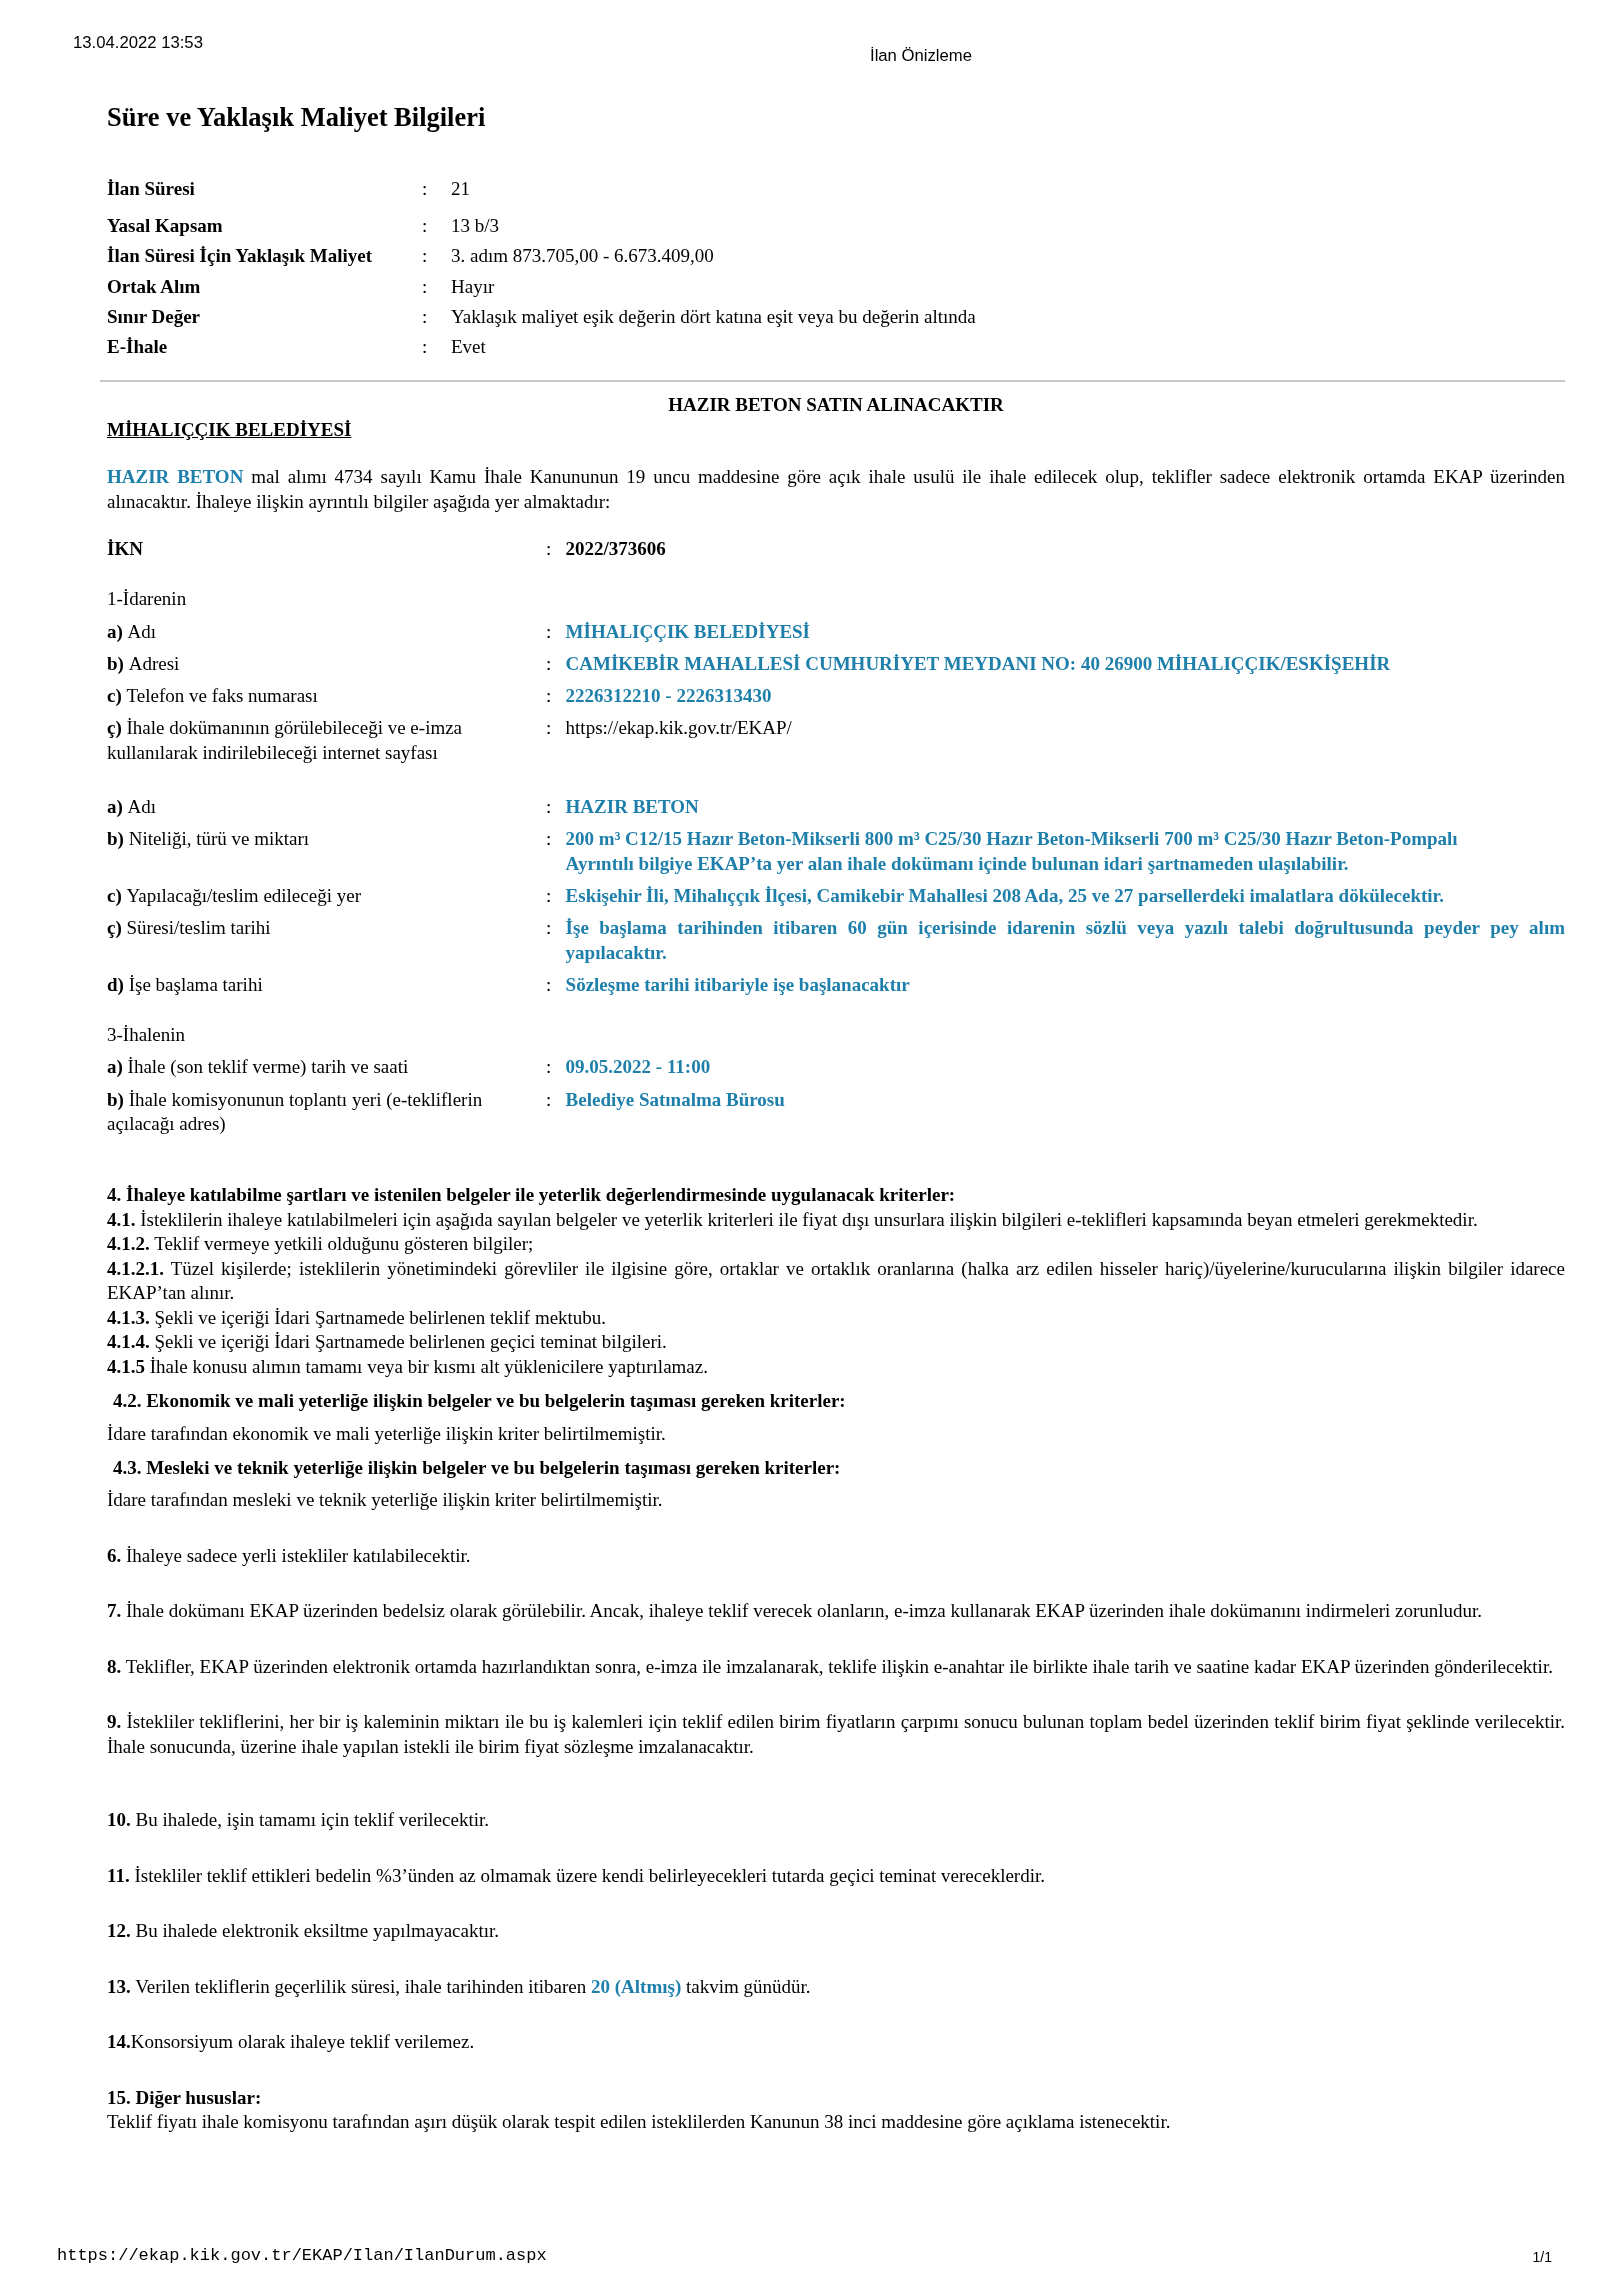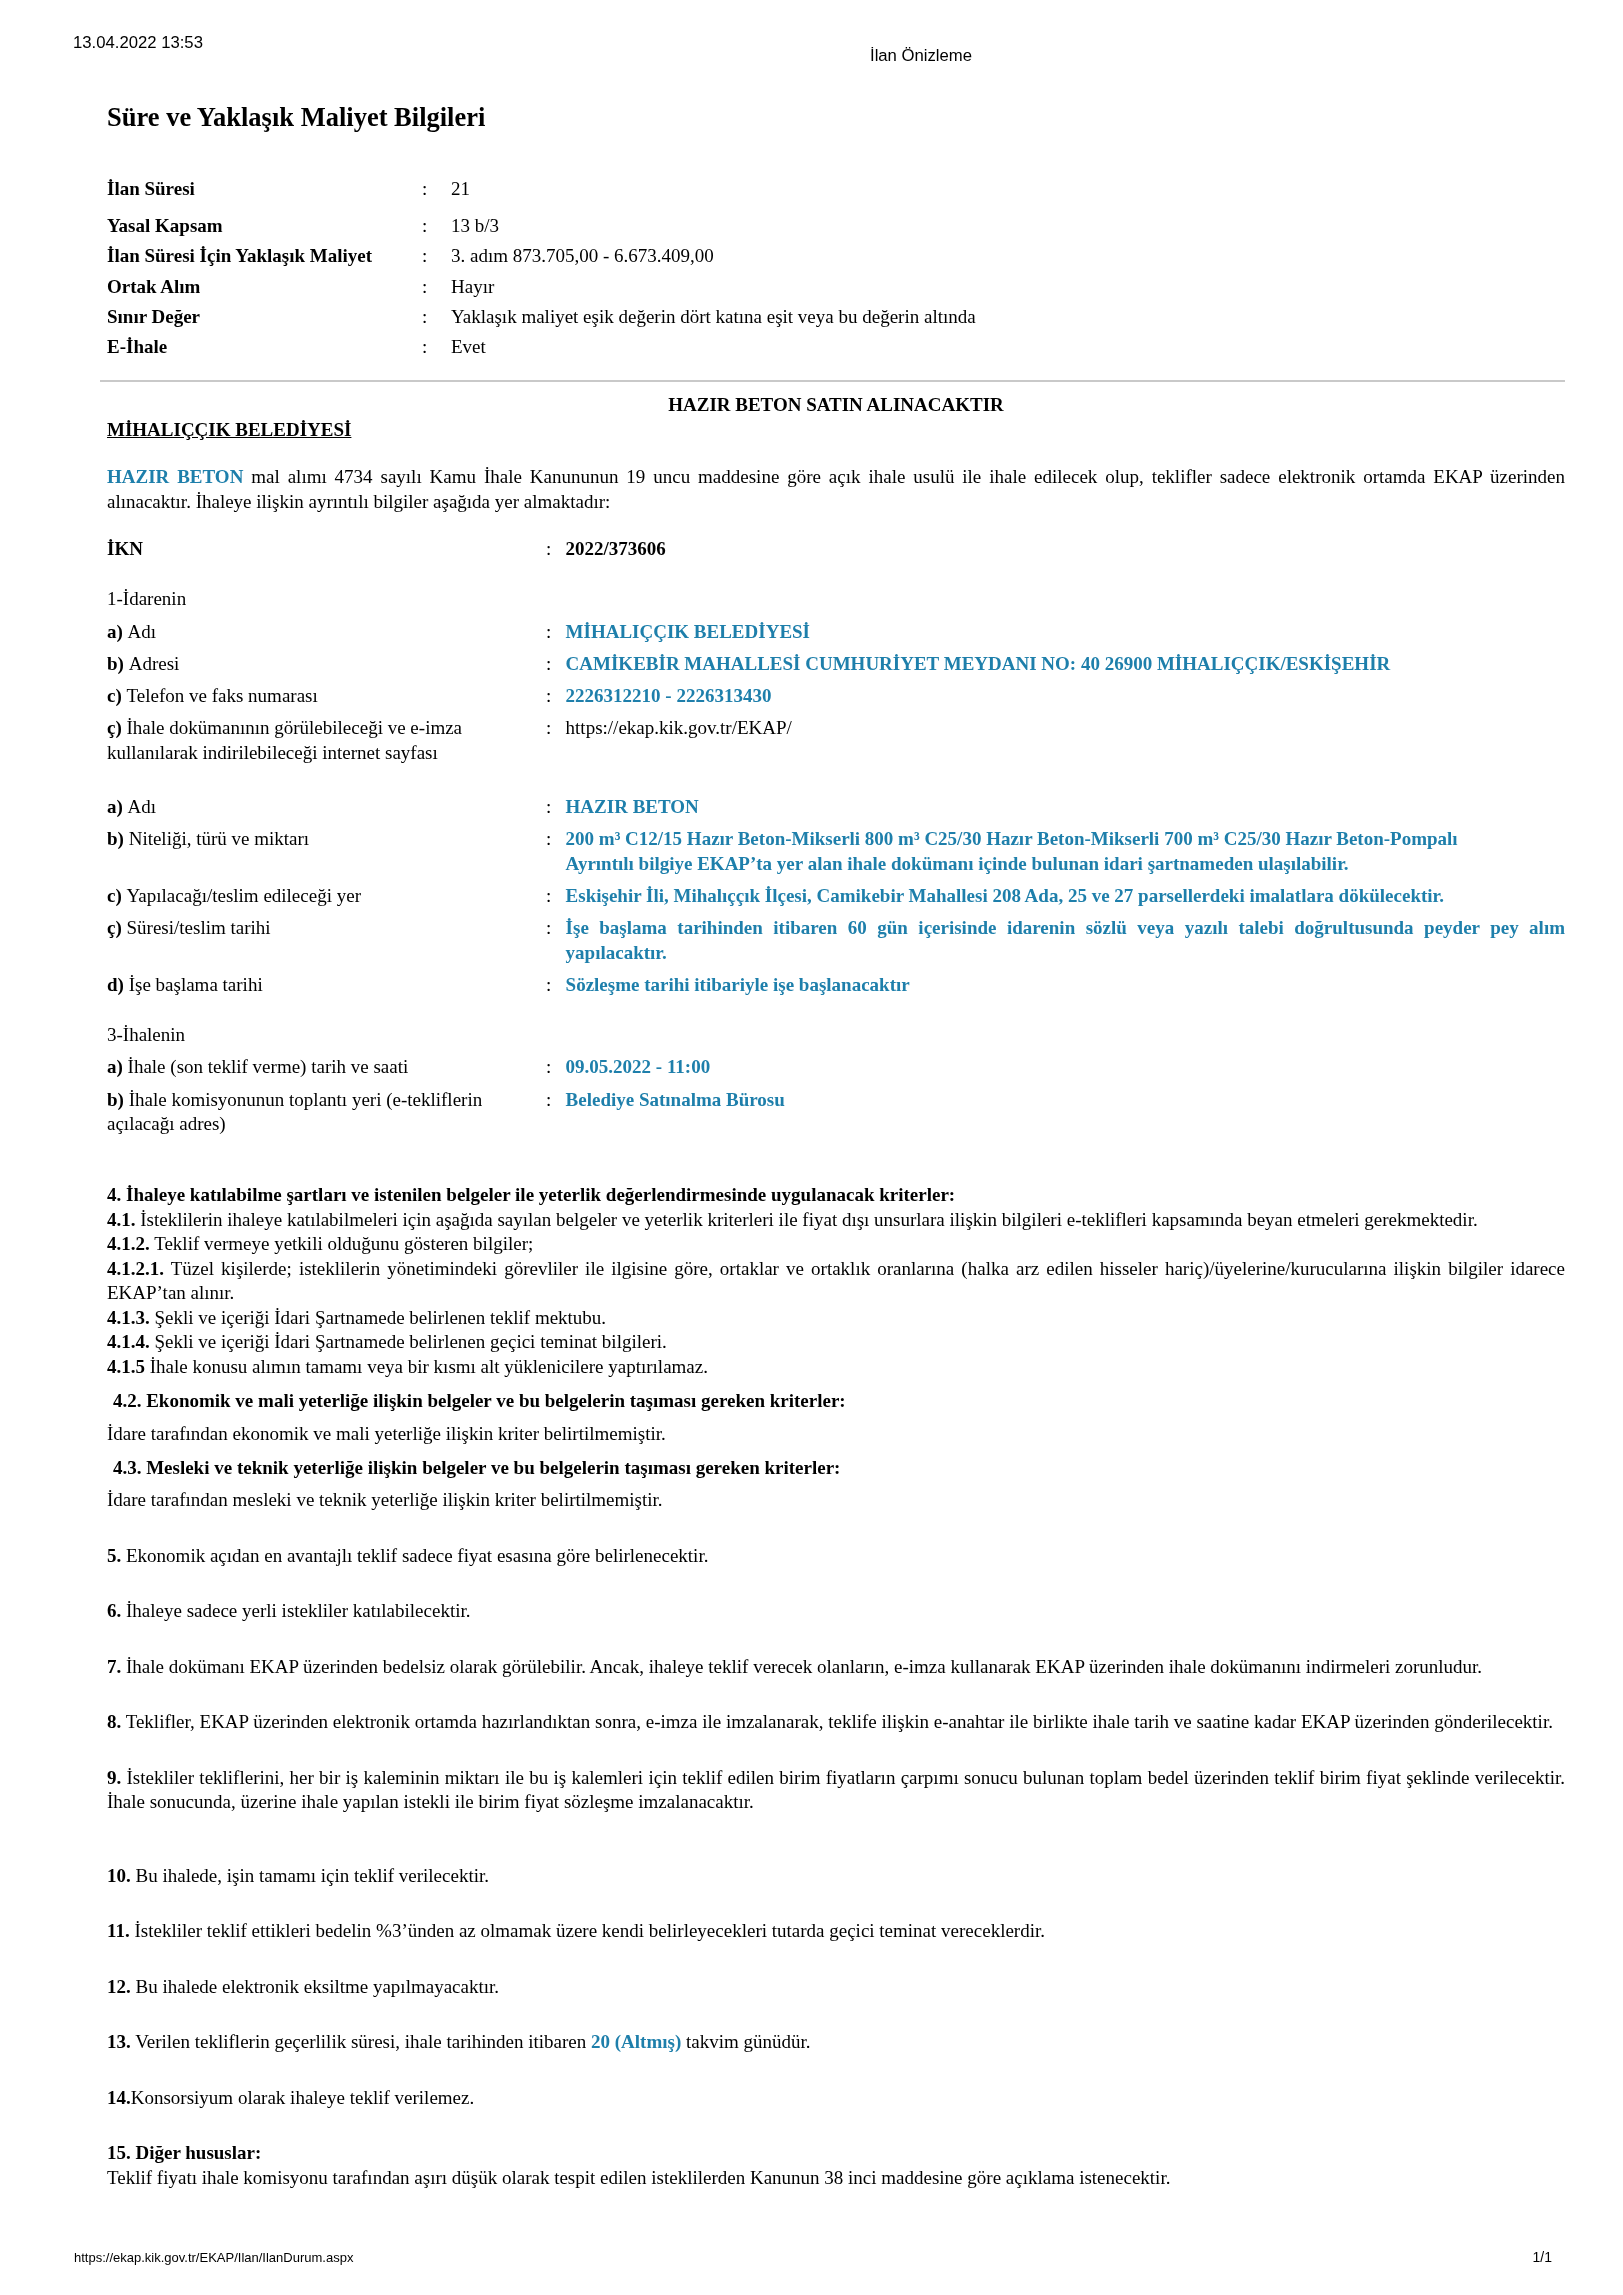--- a/index.html
+++ b/index.html
@@ -12,21 +12,21 @@
     color: #000;
     font-family: "Liberation Serif", serif;
     font-size: 19px;
     overflow: hidden;
   }
   .sans { font-family: "Liberation Sans", sans-serif; }
 
   
   .print-date  { position: absolute; top: 33px; left: 73px; font-size: 16.7px; }
   .print-title { position: absolute; top: 46px; left: 870px; font-size: 16.7px; }
-  .footer-url  { position: absolute; bottom: 31px; left: 74px; font-size: 13px; }
+  .footer-url  { position: absolute; bottom: 31px; left: 57px; font-size: 17px; font-family: Liberation Mono, monospace; }
   .footer-page { position: absolute; bottom: 31px; right: 71px; font-size: 14px; }
 
   
   .content { position: absolute; top: 102px; left: 95px; width: 1458px; margin-left: 12px; }
 
   h1.page-title { font-size: 26.5px; line-height: 31px; font-weight: bold; margin: 0; }
 
   
   .sumtable { margin-top: 41px; }
   .sumrow { display: flex; padding: 3.9px 0; line-height: 22.5px; }
@@ -219,21 +219,20 @@
       <p class="clause"><span class="bold">4.1.</span><span> İsteklilerin ihaleye katılabilmeleri için aşağıda sayılan belgeler ve yeterlik kriterleri ile fiyat dışı unsurlara ilişkin bilgileri e-teklifleri kapsamında beyan etmeleri gerekmektedir.</span></p>
       <p class="clause"><span class="bold">4.1.2.</span><span> Teklif vermeye yetkili olduğunu gösteren bilgiler;</span></p>
       <p class="clause"><span class="bold">4.1.2.1.</span><span> Tüzel kişilerde; isteklilerin yönetimindeki görevliler ile ilgisine göre, ortaklar ve ortaklık oranlarına (halka arz edilen hisseler hariç)/üyelerine/kurucularına ilişkin bilgiler idarece EKAP’tan alınır.</span></p>
       <p class="clause"><span class="bold">4.1.3.</span><span> Şekli ve içeriği İdari Şartnamede belirlenen teklif mektubu.</span></p>
       <p class="clause"><span class="bold">4.1.4.</span><span> Şekli ve içeriği İdari Şartnamede belirlenen geçici teminat bilgileri.</span></p>
       <p class="clause"><span class="bold">4.1.5</span><span> İhale konusu alımın tamamı veya bir kısmı alt yüklenicilere yaptırılamaz.</span></p>
       <p class="clause gap-sm indent"><span class="bold">4.2. Ekonomik ve mali yeterliğe ilişkin belgeler ve bu belgelerin taşıması gereken kriterler:</span></p>
       <p class="clause gap-xs"><span>İdare tarafından ekonomik ve mali yeterliğe ilişkin kriter belirtilmemiştir.</span></p>
       <p class="clause gap-sm indent"><span class="bold">4.3. Mesleki ve teknik yeterliğe ilişkin belgeler ve bu belgelerin taşıması gereken kriterler:</span></p>
       <p class="clause gap-xs"><span>İdare tarafından mesleki ve teknik yeterliğe ilişkin kriter belirtilmemiştir.</span></p>
-      <p class="clause gap"><span class="bold">5.</span><span> Ekonomik açıdan en avantajlı teklif sadece fiyat esasına göre belirlenecektir.</span></p>
       <p class="clause gap"><span class="bold">6.</span><span> İhaleye sadece yerli istekliler katılabilecektir.</span></p>
       <p class="clause gap"><span class="bold">7.</span><span> İhale dokümanı EKAP üzerinden bedelsiz olarak görülebilir. Ancak, ihaleye teklif verecek olanların, e-imza kullanarak EKAP üzerinden ihale dokümanını indirmeleri zorunludur.</span></p>
       <p class="clause gap"><span class="bold">8.</span><span> Teklifler, EKAP üzerinden elektronik ortamda hazırlandıktan sonra, e-imza ile imzalanarak, teklife ilişkin e-anahtar ile birlikte ihale tarih ve saatine kadar EKAP üzerinden gönderilecektir.</span></p>
       <p class="clause gap"><span class="bold">9.</span><span> İstekliler tekliflerini, her bir iş kaleminin miktarı ile bu iş kalemleri için teklif edilen birim fiyatların çarpımı sonucu bulunan toplam bedel üzerinden teklif birim fiyat şeklinde verilecektir. İhale sonucunda, üzerine ihale yapılan istekli ile birim fiyat sözleşme imzalanacaktır.</span></p>
       <p class="clause gap-xl"><span class="bold">10.</span><span> Bu ihalede, işin tamamı için teklif verilecektir.</span></p>
       <p class="clause gap"><span class="bold">11.</span><span> İstekliler teklif ettikleri bedelin %3’ünden az olmamak üzere kendi belirleyecekleri tutarda geçici teminat vereceklerdir.</span></p>
       <p class="clause gap"><span class="bold">12.</span><span> Bu ihalede elektronik eksiltme yapılmayacaktır.</span></p>
       <p class="clause gap"><span class="bold">13.</span><span> Verilen tekliflerin geçerlilik süresi, ihale tarihinden itibaren </span><span class="accent-bold">20 (Altmış)</span><span> takvim günüdür.</span></p>
       <p class="clause gap"><span class="bold">14.</span><span>Konsorsiyum olarak ihaleye teklif verilemez.</span></p>
       <p class="clause gap"><span class="bold">15. Diğer hususlar:</span></p>

